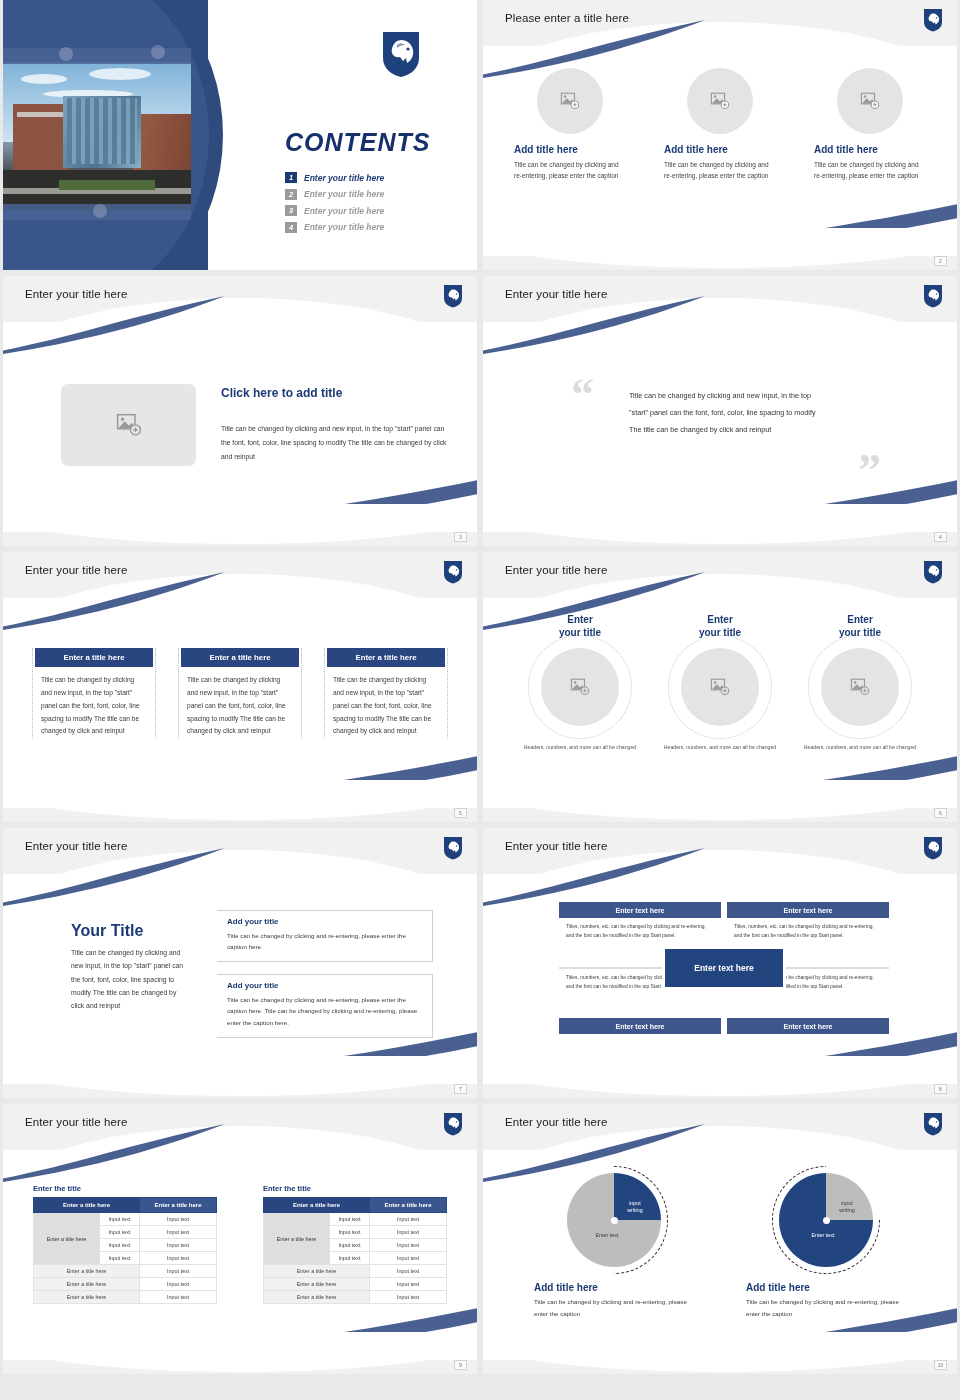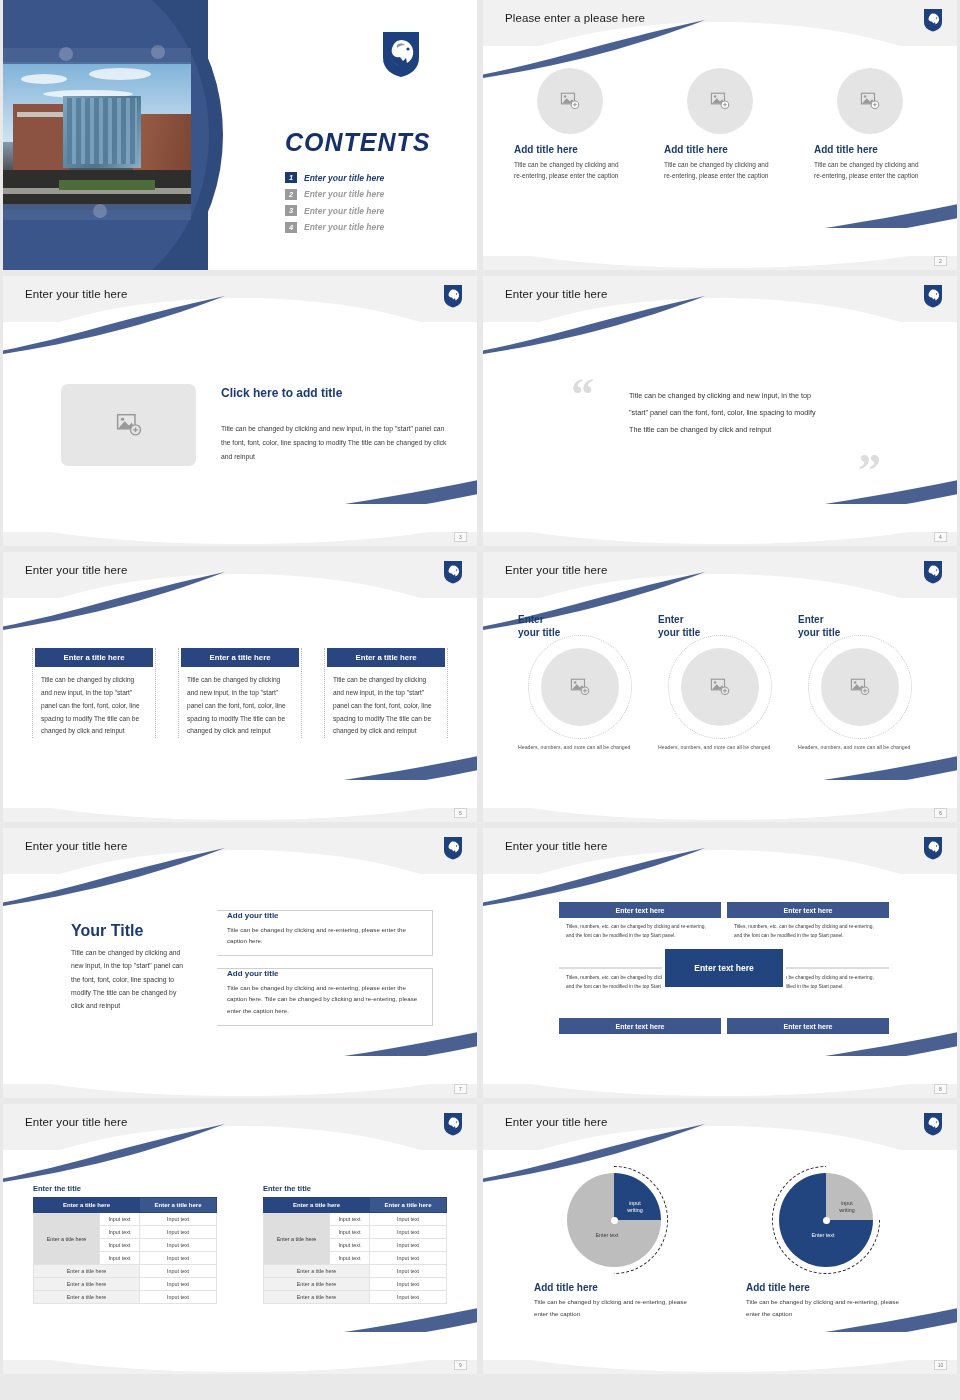--- a/index.html
+++ b/index.html
@@ -157,37 +157,37 @@
   .card { width:124px; border-left:1px dotted #b9b9b9; border-right:1px dotted #b9b9b9; padding:0 2px;}
   .card-hd {
     background:#2a4681; color:#fff; font-size:7.8px; font-weight:bold;
     text-align:center; padding:5px 0; margin-bottom:7px;
   }
   .card-bd { font-size:6.6px; color:#3a3a3a; line-height:1.95; padding:0 6px; }
 
   
   .rings3 { position:absolute; left:0; top:62px; width:100%;
             display:flex; justify-content:center; gap:16px; }
-  .ring-col { width:124px; text-align:left; position:relative; }
+  .ring-col { width:124px; text-align:center; position:relative; }
   .ring-title { font-size:10px; font-weight:bold; color:#1b3a73;
                 line-height:1.25; margin-bottom:4px; position:relative; z-index:3;}
   .ring-outer { width:104px; height:104px; border-radius:50%;
                 border:1px dotted #c9c9c9; margin:-8px auto 0;
                 display:flex; align-items:center; justify-content:center; }
   .ring-inner { width:78px; height:78px; border-radius:50%; background:#e4e4e4;
                 display:flex; align-items:center; justify-content:center; }
   .ring-cap { font-size:5.2px; color:#555; line-height:1.7; margin-top:4px; }
 
   
   .s7-left { position:absolute; left:68px; top:94px; width:118px; }
   .s7-h { font-size:16px; font-weight:bold; color:#1b3a73; margin-bottom:6px; }
   .s7-b { font-size:6.8px; color:#3a3a3a; line-height:1.95; }
   .s7-right { position:absolute; left:214px; top:82px; width:216px; }
   .s7-box { border-top:1px solid #cfcfcf; border-bottom:1px solid #cfcfcf;
-            border-right:1px solid #cfcfcf; padding:0 8px 9px 10px; margin-bottom:12px; }
+            border-right:1px solid #cfcfcf; padding:6px 8px 9px 10px; margin-bottom:12px; }
   .s7-bh { font-size:8px; font-weight:bold; color:#1b3a73; margin-bottom:4px; }
   .s7-bb { font-size:6.2px; color:#3a3a3a; line-height:1.8; }
 
   
   .matrix { position:absolute; left:76px; top:74px; width:330px; }
   .mx-row { display:flex; gap:6px; }
   .mx-cell { width:162px; }
   .mx-hd { background:#3d578d; color:#fff; font-size:7px; font-weight:bold;
            text-align:center; padding:4.5px 0; }
   .mx-bd { font-size:4.9px; color:#3a3a3a; line-height:1.8;
@@ -291,21 +291,21 @@
       <div class="toc-row">
         <span class="toc-num">4</span>
         <span class="toc-label">Enter your title here</span>
       </div>
     </div>
   </div>
 
   <div class="slide">
     <div class="hdr-band"></div>
     <div class="hdr-curve"></div>
-    <div class="slide-title">Please enter a please here</div>
+    <div class="slide-title">Please enter a title here</div>
     <svg class="shield" viewBox="0 0 40 48">
       <path d="M2 2 H38 V28 C38 39 29 45 20 47 C11 45 2 39 2 28 Z" fill="#1e407c"></path>
       <path d="M20 11 C26 11 31 15 32 21 C33 27 29 31 25 33 L24 28 L21 31 L18 27 C14 28 12 25 11 22 C11 18 14 13 18 11 Z" fill="#fff"></path>
       <circle cx="27" cy="20" r="1.4" fill="#1e407c"></circle>
     </svg>
     <svg class="swoosh-tl" viewBox="0 0 300 70" preserveAspectRatio="none">
       <path d="M0 66 C70 60 150 30 262 6 C168 42 86 58 0 70 Z" fill="#4a6090"></path>
     </svg>
     <svg class="swoosh-br" viewBox="0 0 330 60" preserveAspectRatio="none">
       <path d="M330 6 C226 28 110 46 0 56 C120 56 232 42 330 20 Z" fill="#4a6090"></path>

